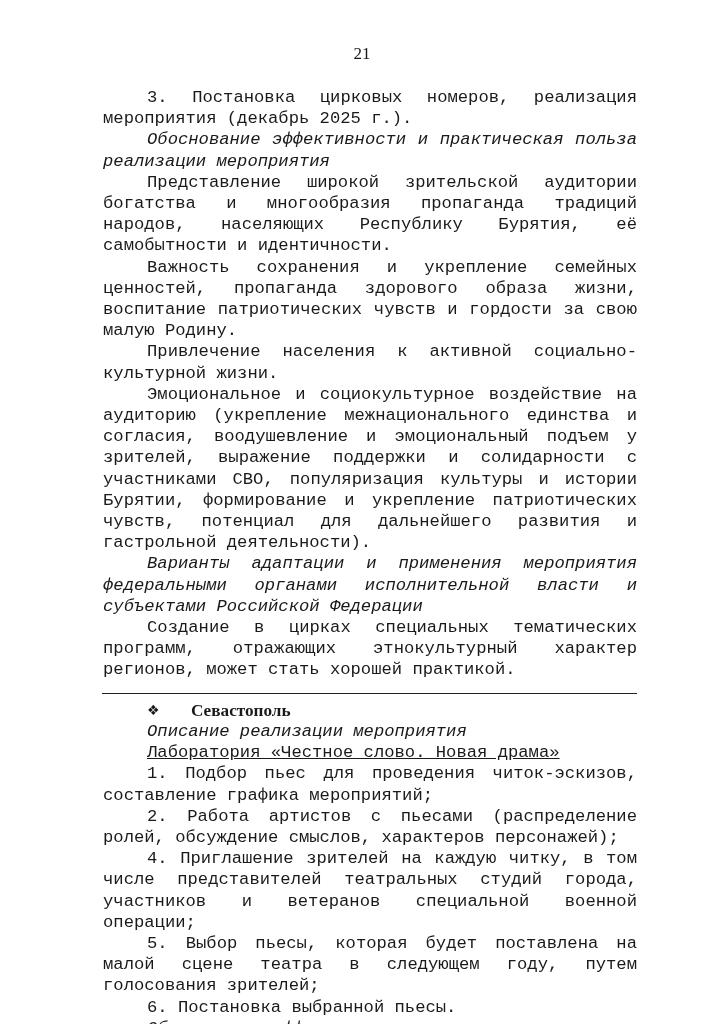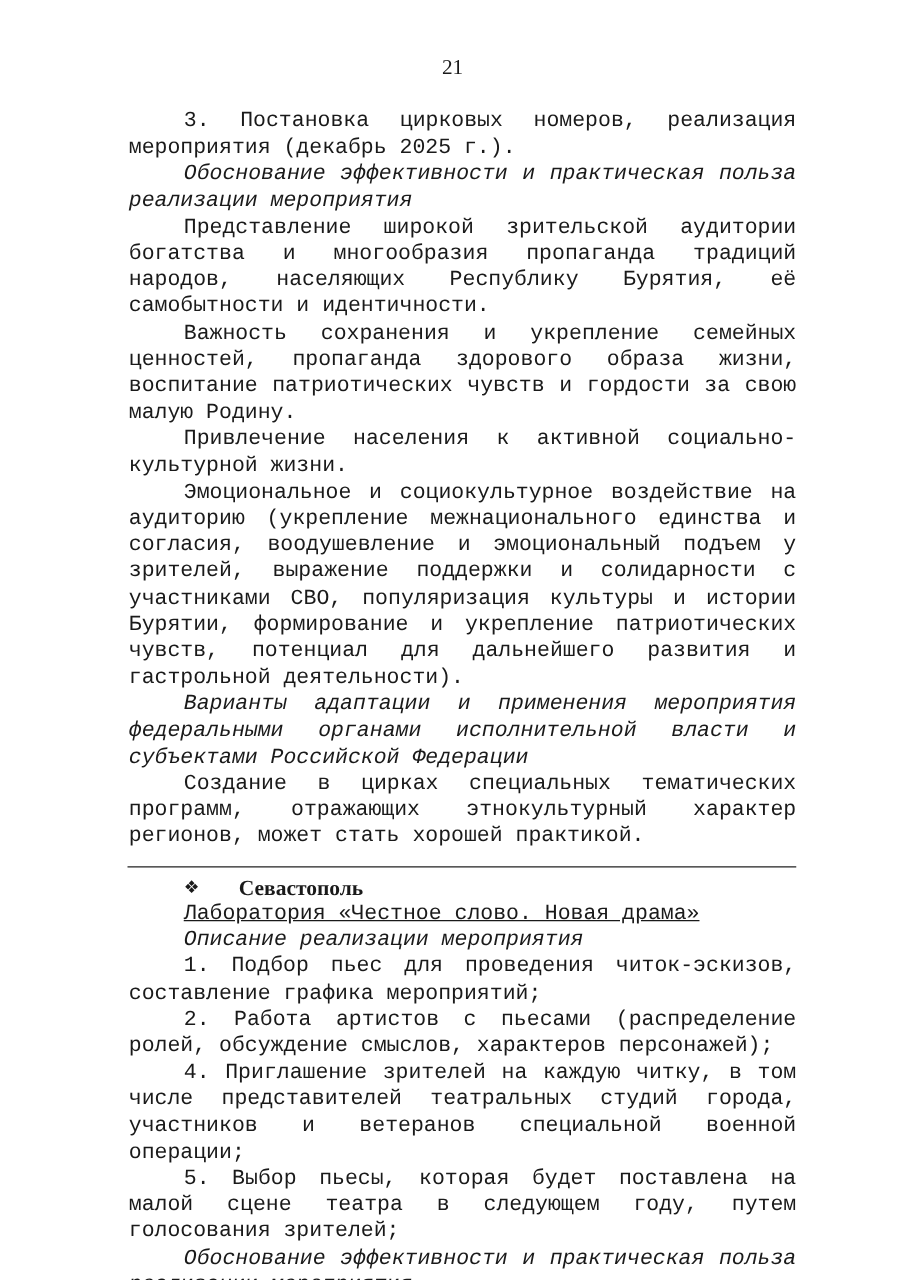--- a/index.html
+++ b/index.html
@@ -38,20 +38,21 @@
   <p class="p">Эмоциональное и социокультурное воздействие на аудиторию (укрепление межнационального единства и согласия, воодушевление и эмоциональный подъем у зрителей, выражение поддержки и солидарности с участниками СВО, популяризация культуры и истории Бурятии, формирование и укрепление патриотических чувств, потенциал для дальнейшего развития и гастрольной деятельности).</p>
   <p class="p i">Варианты адаптации и применения мероприятия федеральными органами исполнительной власти и субъектами Российской Федерации</p>
   <p class="p">Создание в цирках специальных тематических программ, отражающих этнокультурный характер регионов, может стать хорошей практикой.</p>
 
   <div class="divider"></div>
 
   <div class="heading">
     <span class="bullet">❖</span>
     <span>Севастополь</span>
   </div>
+  <p class="p i">Описание реализации мероприятия</p>
   <p class="p"><span class="u">Лаборатория «Честное слово. Новая драма»</span></p>
-  <p class="p i">Описание реализации мероприятия</p>
   <p class="p">1. Подбор пьес для проведения читок-эскизов, составление графика мероприятий;</p>
   <p class="p">2. Работа артистов с пьесами (распределение ролей, обсуждение смыслов, характеров персонажей);</p>
   <p class="p">4. Приглашение зрителей на каждую читку, в том числе представителей театральных студий города, участников и ветеранов специальной военной операции;</p>
   <p class="p">5. Выбор пьесы, которая будет поставлена на малой сцене театра в следующем году, путем голосования зрителей;</p>
+  <p class="p">6. Постановка выбранной пьесы.</p>
   <p class="p i">Обоснование эффективности и практическая польза реализации мероприятия</p>
 </div>
 
 </body></html>

